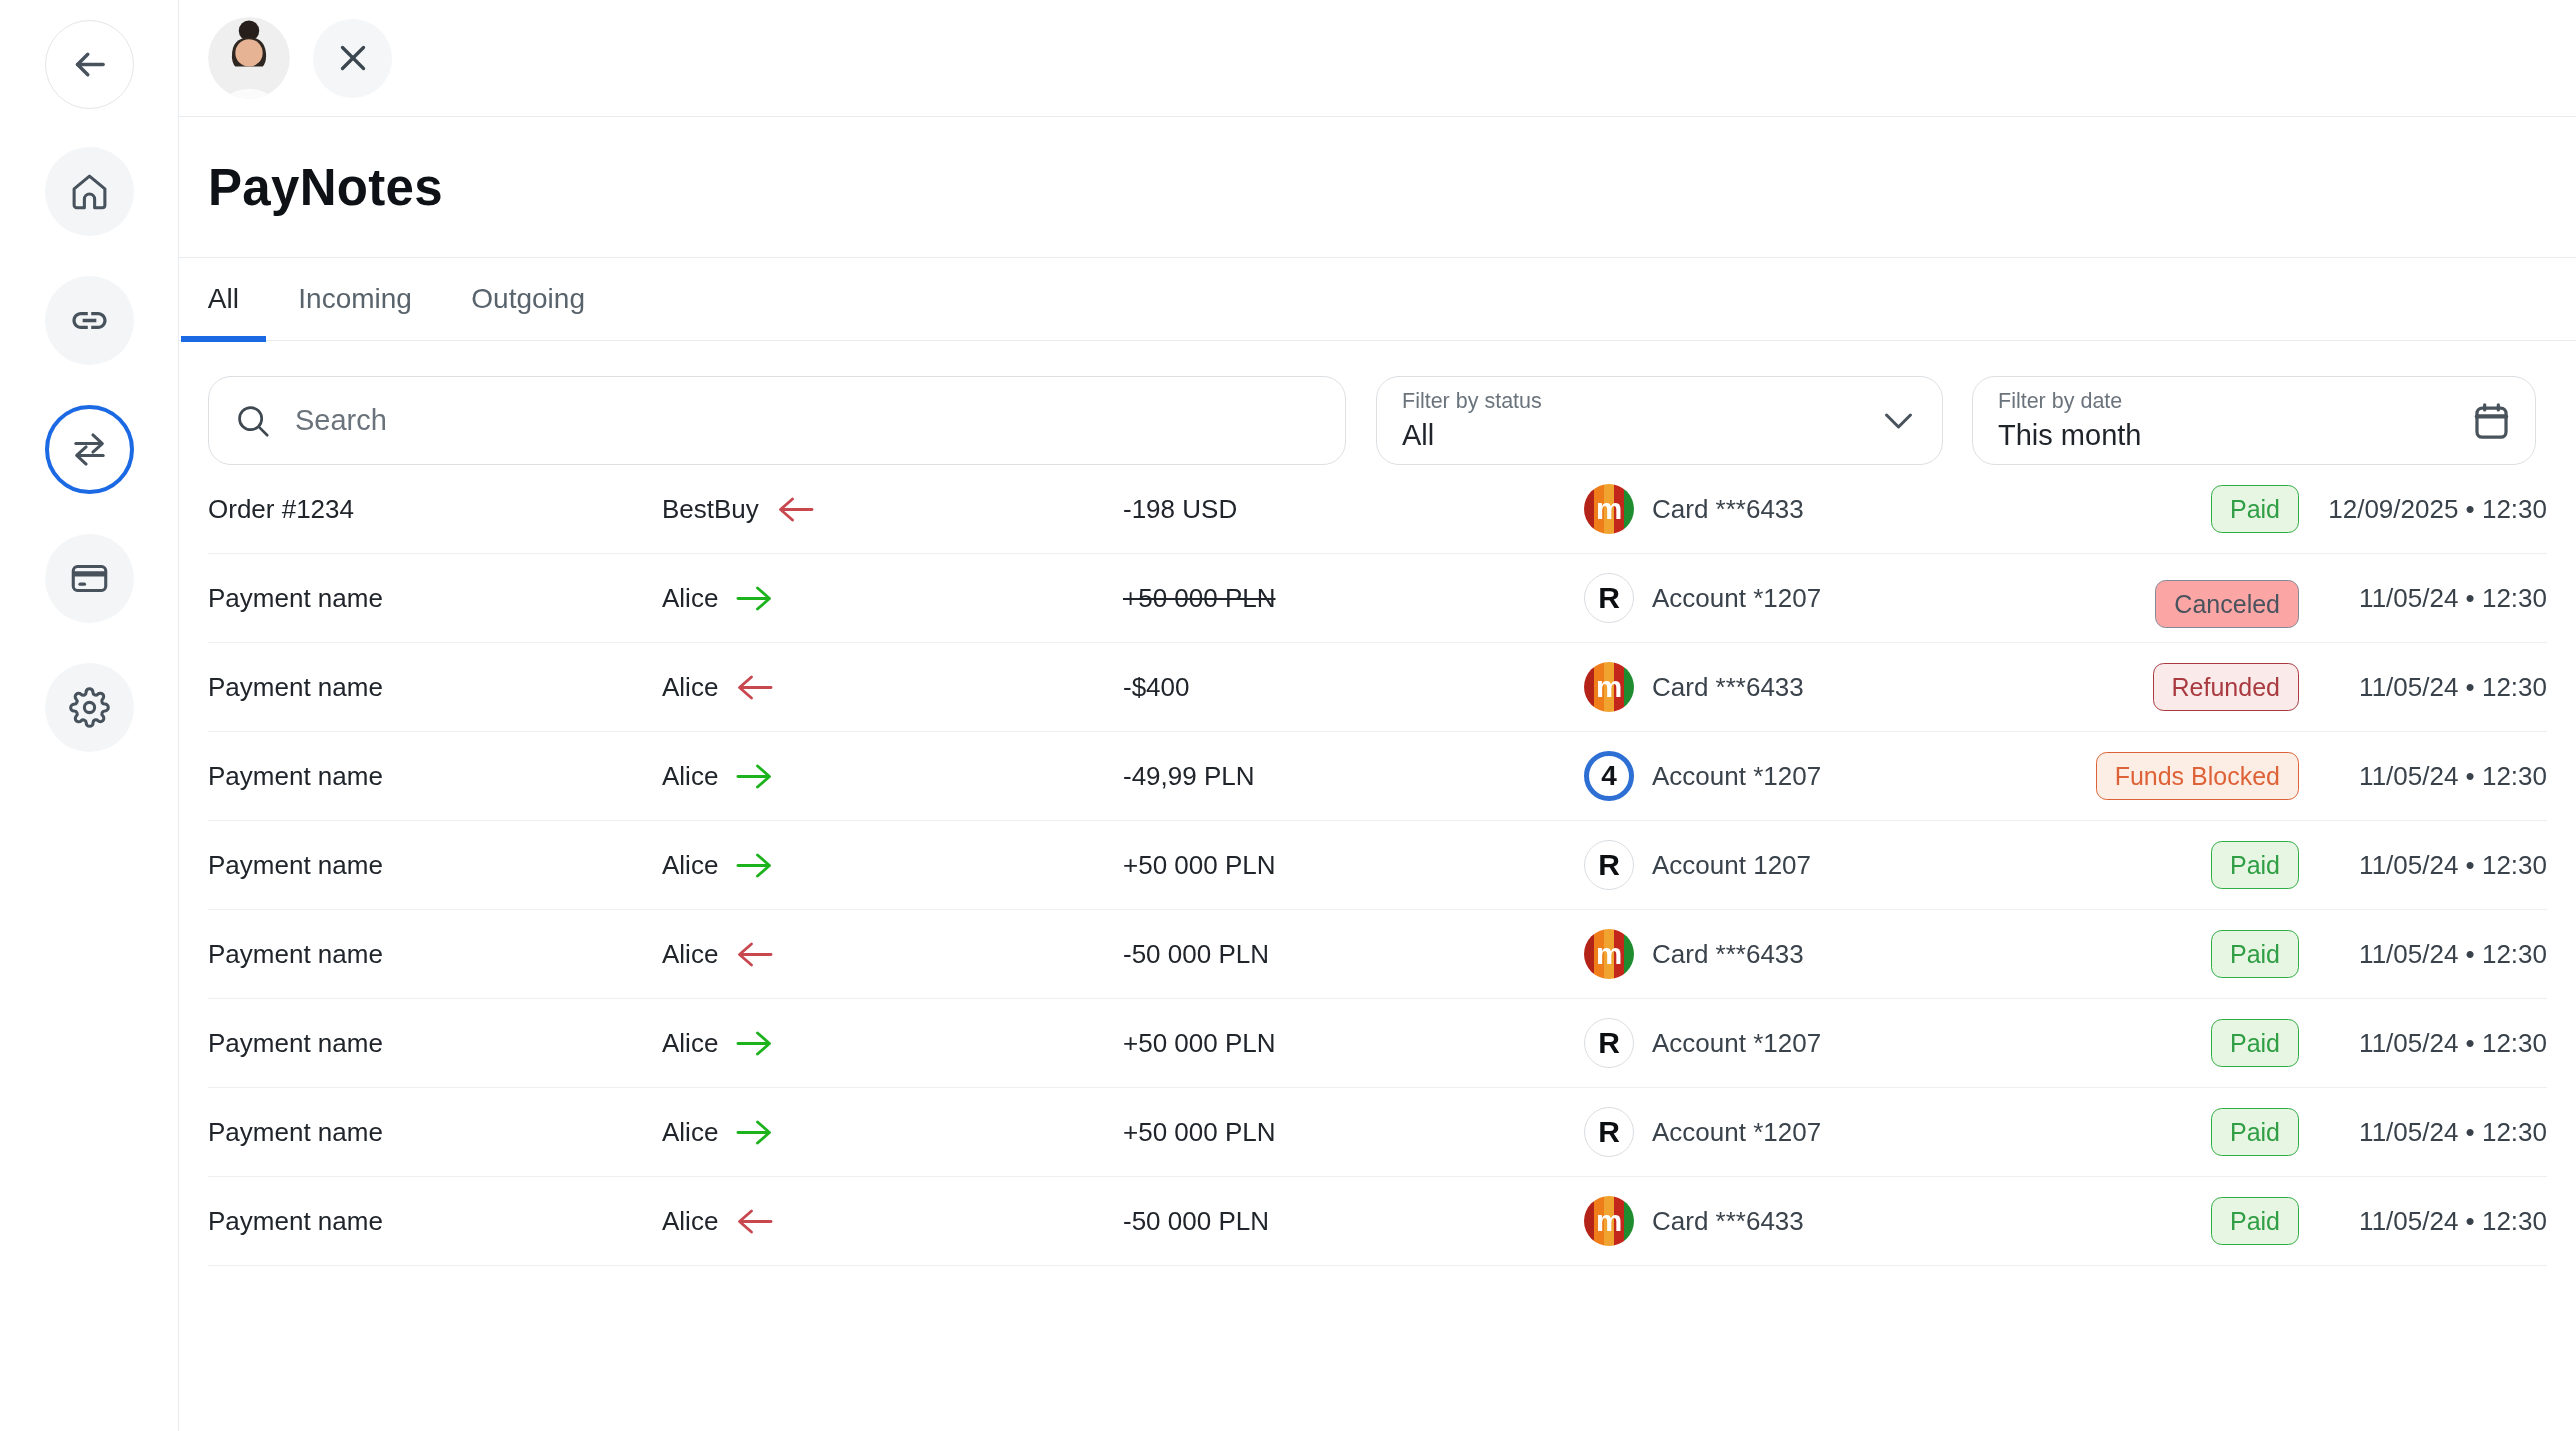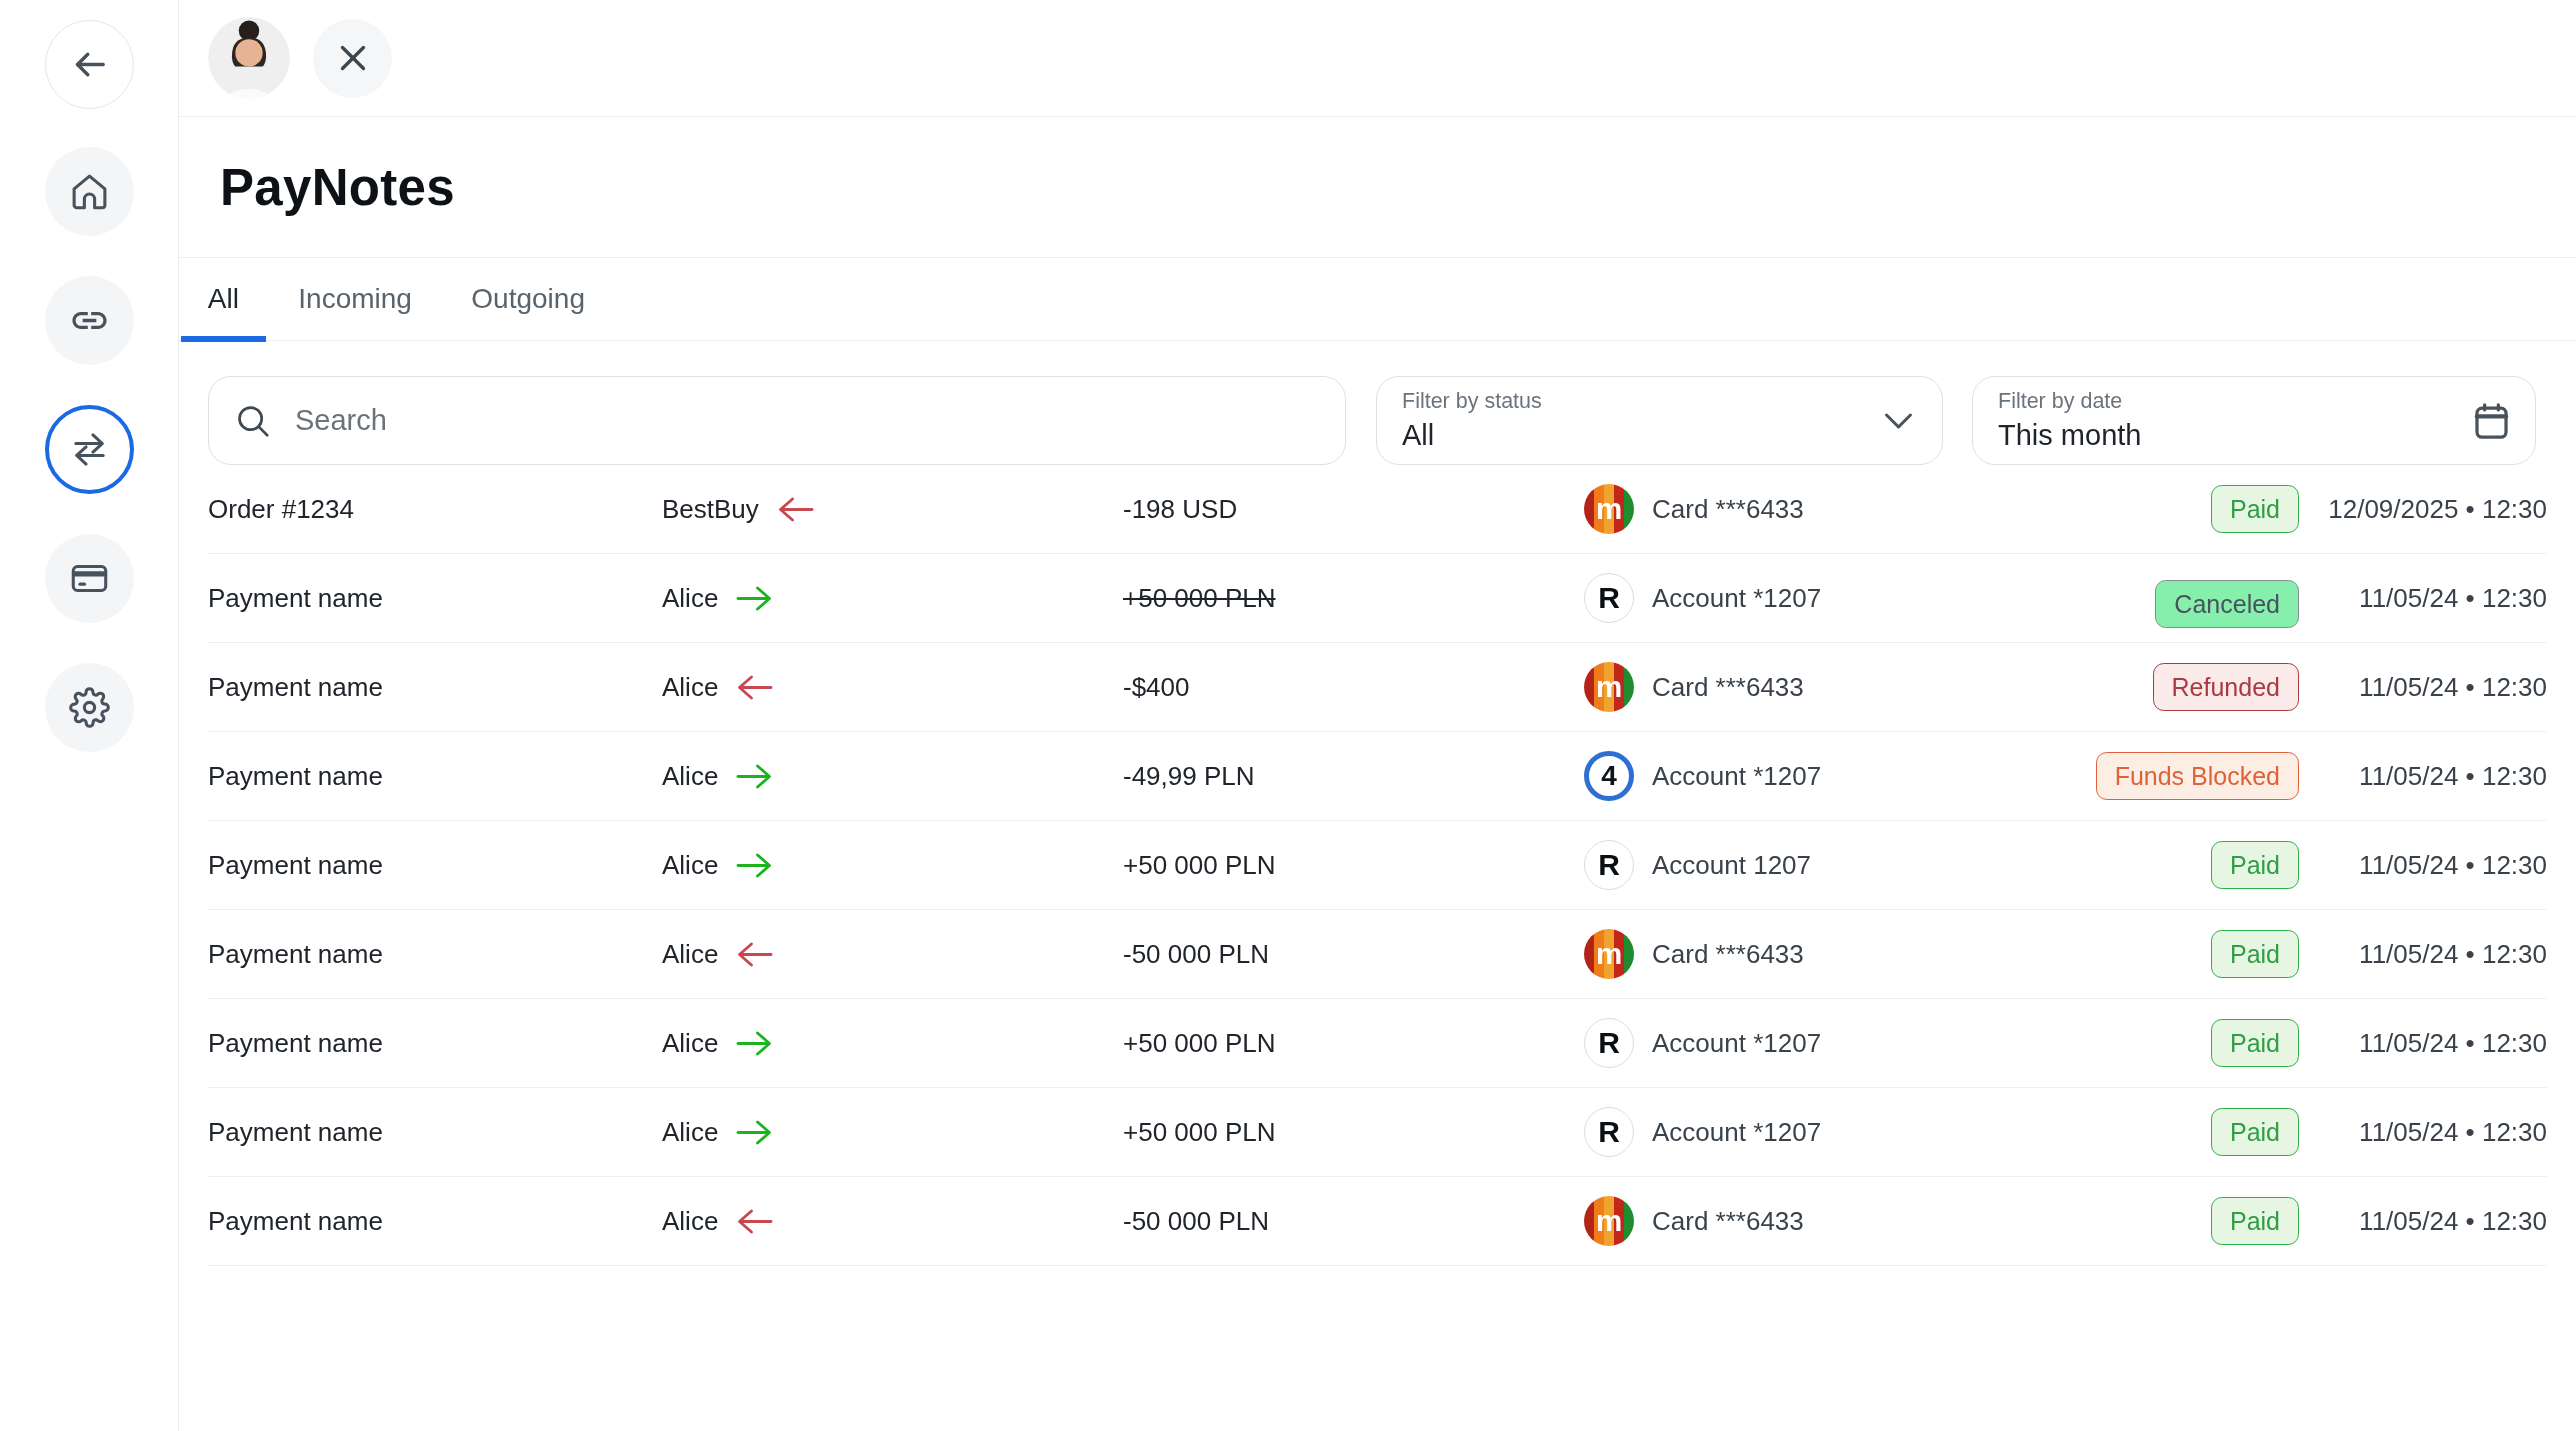--- a/index.html
+++ b/index.html
@@ -27,21 +27,21 @@
   .win-title { font-size: 36px; font-weight: 700; color: #191d21; letter-spacing: 0.2px; }
   .kebab { display: flex; flex-direction: column; gap: 6.3px; margin-left: 5.4px;
     background: none; border: none; cursor: pointer; padding: 7.2px; }
   .kebab i { width: 6.3px; height: 6.3px; border-radius: 50%; background: #2a3036; }
   .close-btn { width: 79px; height: 79px; background: #f4f6f7; }
   .close-btn svg { width: 36px; height: 36px; }
 
   
   .page-title-row { height: 141px; flex: none; border-bottom: 1.8px solid #e9ecee;
     display: flex; align-items: center; padding-left: 29px; }
-  .page-title { font-size: 51px; font-weight: 700; color: #0e1216; letter-spacing: 0.3px; margin-left: 12px; }
+  .page-title { font-size: 51px; font-weight: 700; color: #0e1216; letter-spacing: 0.3px; }
   .tabs { height: 83px; flex: none; border-bottom: 1.8px solid #e9ecee;
     display: flex; gap: 5.4px; padding-left: 1.8px; }
   .tab { position: relative; background: none; border: none; cursor: pointer;
     font-family: inherit; font-size: 28px; color: #59636c; padding: 0 27px; }
   .tab.active { color: #22272c; }
   .tab.active::after { content: ""; position: absolute; left: 0; right: 0; bottom: -1.8px;
     height: 5.4px; background: #1b69e3; }
 
   
   .filters { margin: 35px 29px 0 29px; display: flex; }
@@ -74,21 +74,21 @@
   .logo { width: 50px; height: 50px; border-radius: 50%; flex: none;
     display: flex; align-items: center; justify-content: center; font-weight: 700; }
   .logo-mastercard { color: #ffffff; font-size: 29.5px;
     background: linear-gradient(90deg,#b42318 0 20%, #ef7d1a 20% 40%, #f0a32f 40% 60%, #c3271c 60% 80%, #1e8c2f 80% 100%); }
   .logo-revolut { background: #ffffff; border: 1.8px solid #d9dde1; color: #0c0f12; font-size: 30px; }
   .logo-four { background: #ffffff; border: 5.4px solid #2e6fd3; color: #101418; font-size: 28px; }
   .c-status { display: flex; justify-content: flex-end; }
   .badge { display: inline-flex; align-items: center; height: 48px; padding: 0 18px;
     border-radius: 10.7px; border: 1.8px solid; font-size: 25px; white-space: nowrap; }
   .badge-paid { color: #2f9e44; border-color: #2fae43; background: #e7f6e3; }
-  .badge-canceled { color: #49535d; border-color: #828c96; background: #86efac; margin-top: 12px; }
+  .badge-canceled { color: #49535d; border-color: #828c96; background: #fca5a5; margin-top: 12px; }
   .badge-refunded { color: #a83a40; border-color: #a83a40; background: #fbeaea; }
   .badge-blocked { color: #de6238; border-color: #de6238; background: #fdeee5; }
   .c-date { text-align: right; color: #39424a; }
 </style>
 </head>
 <body>
 
 <div class="app">
 
   <aside class="sidebar">

